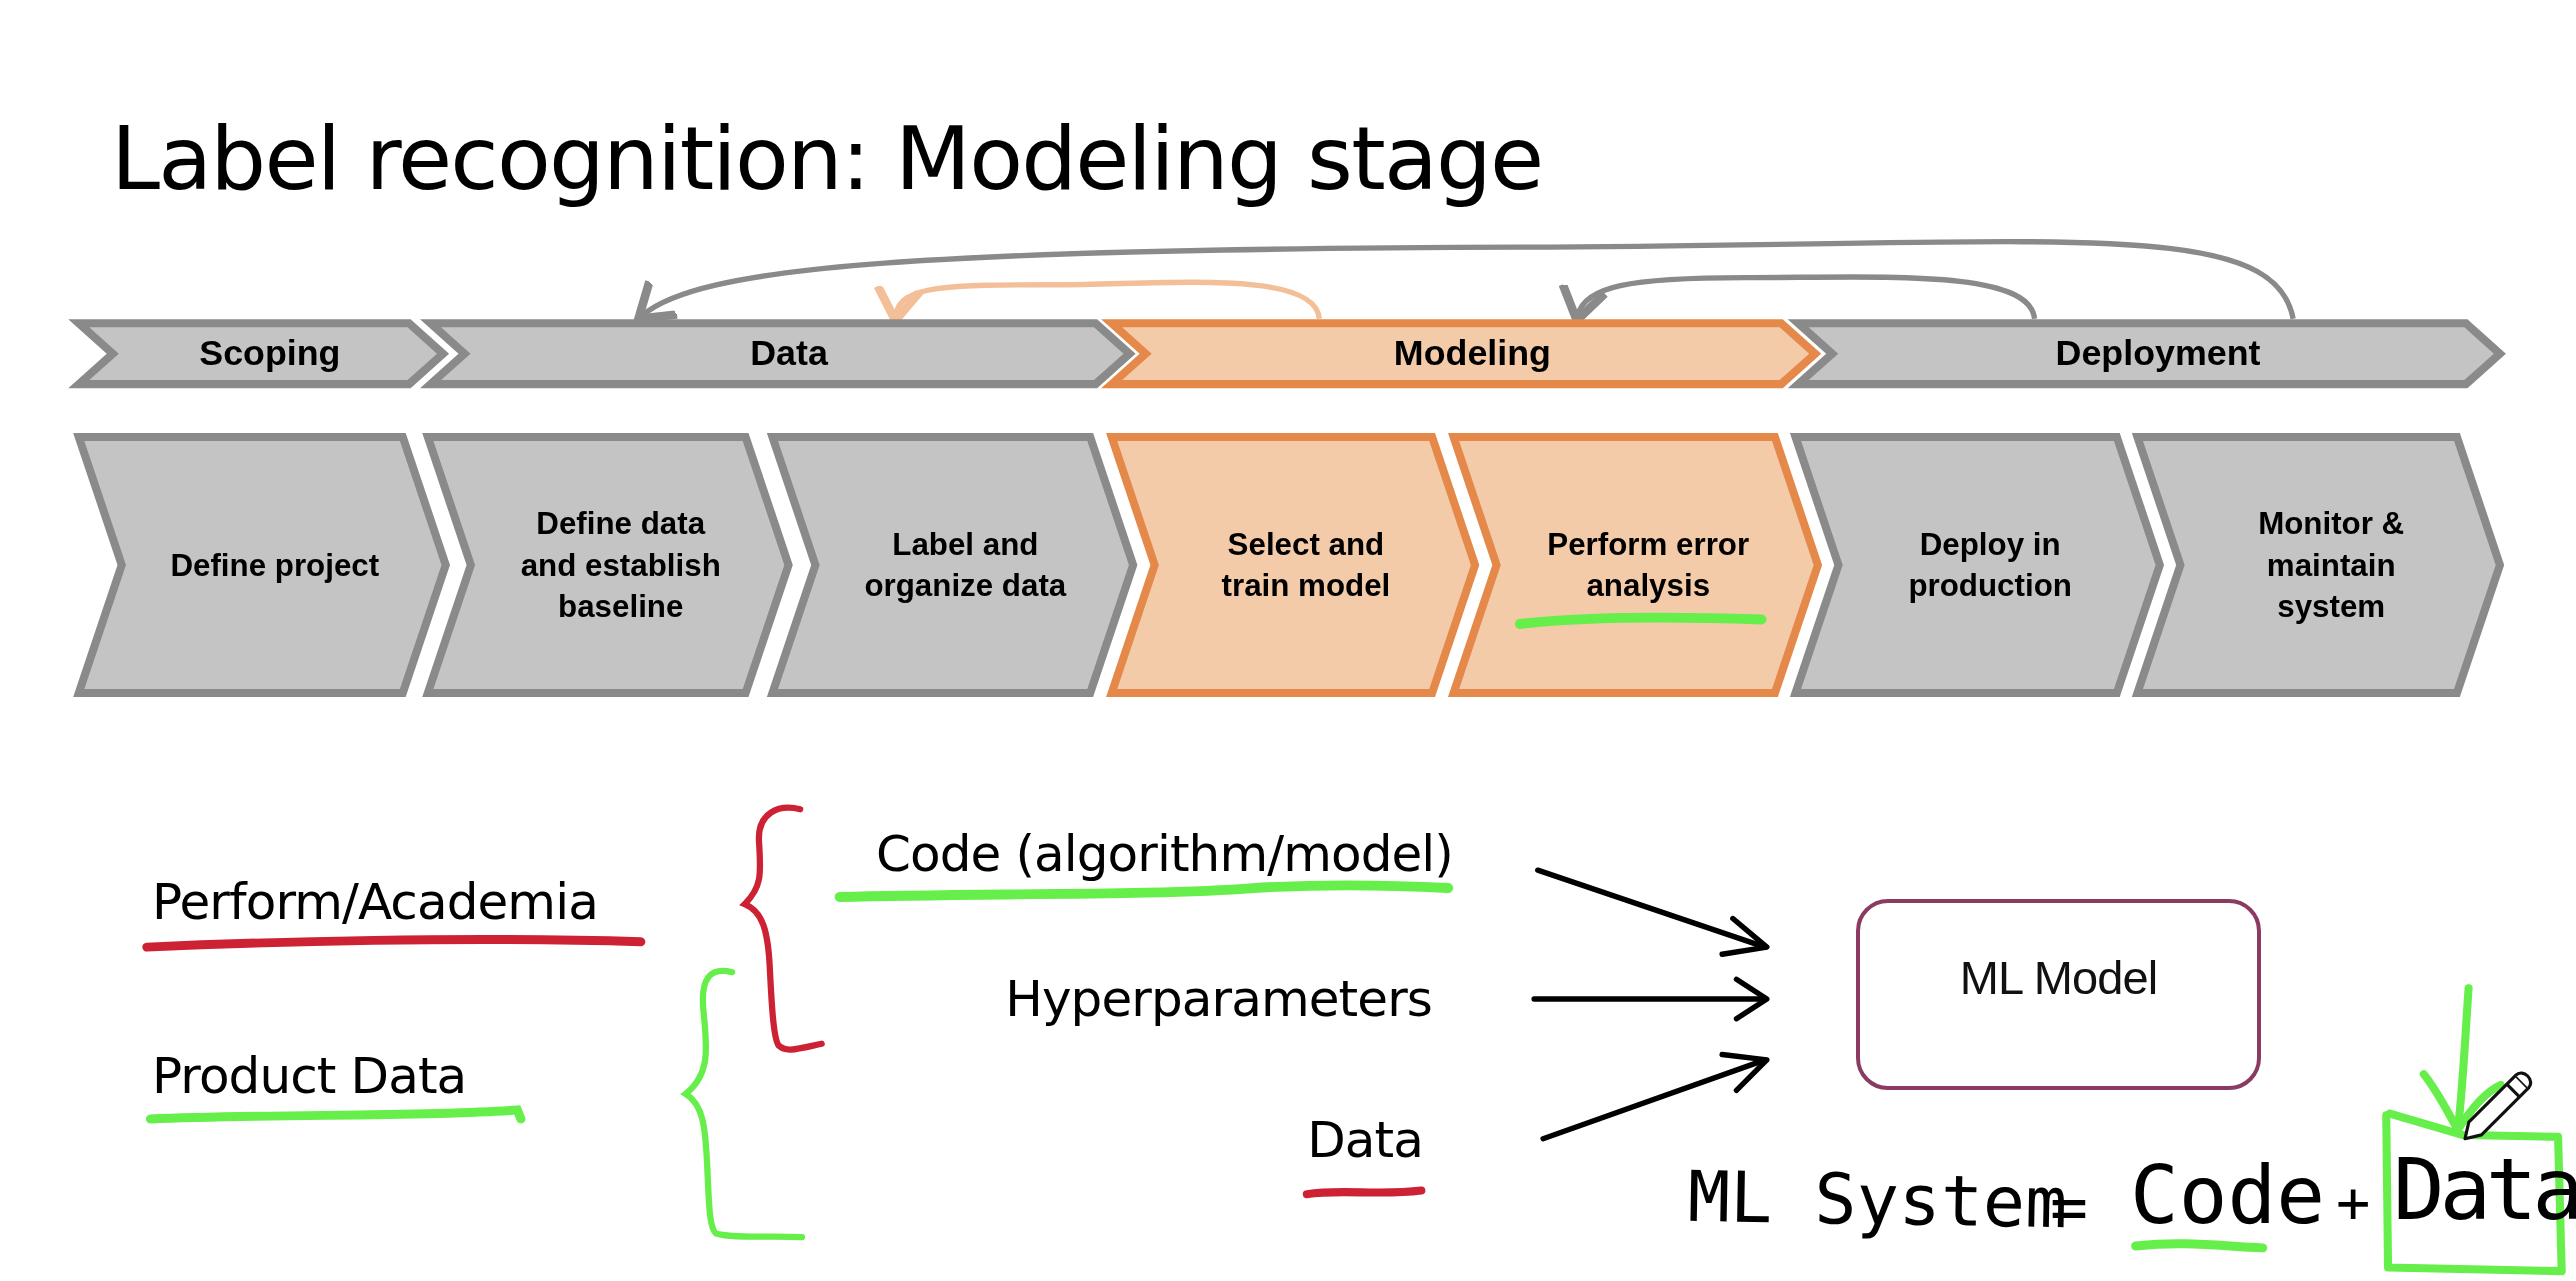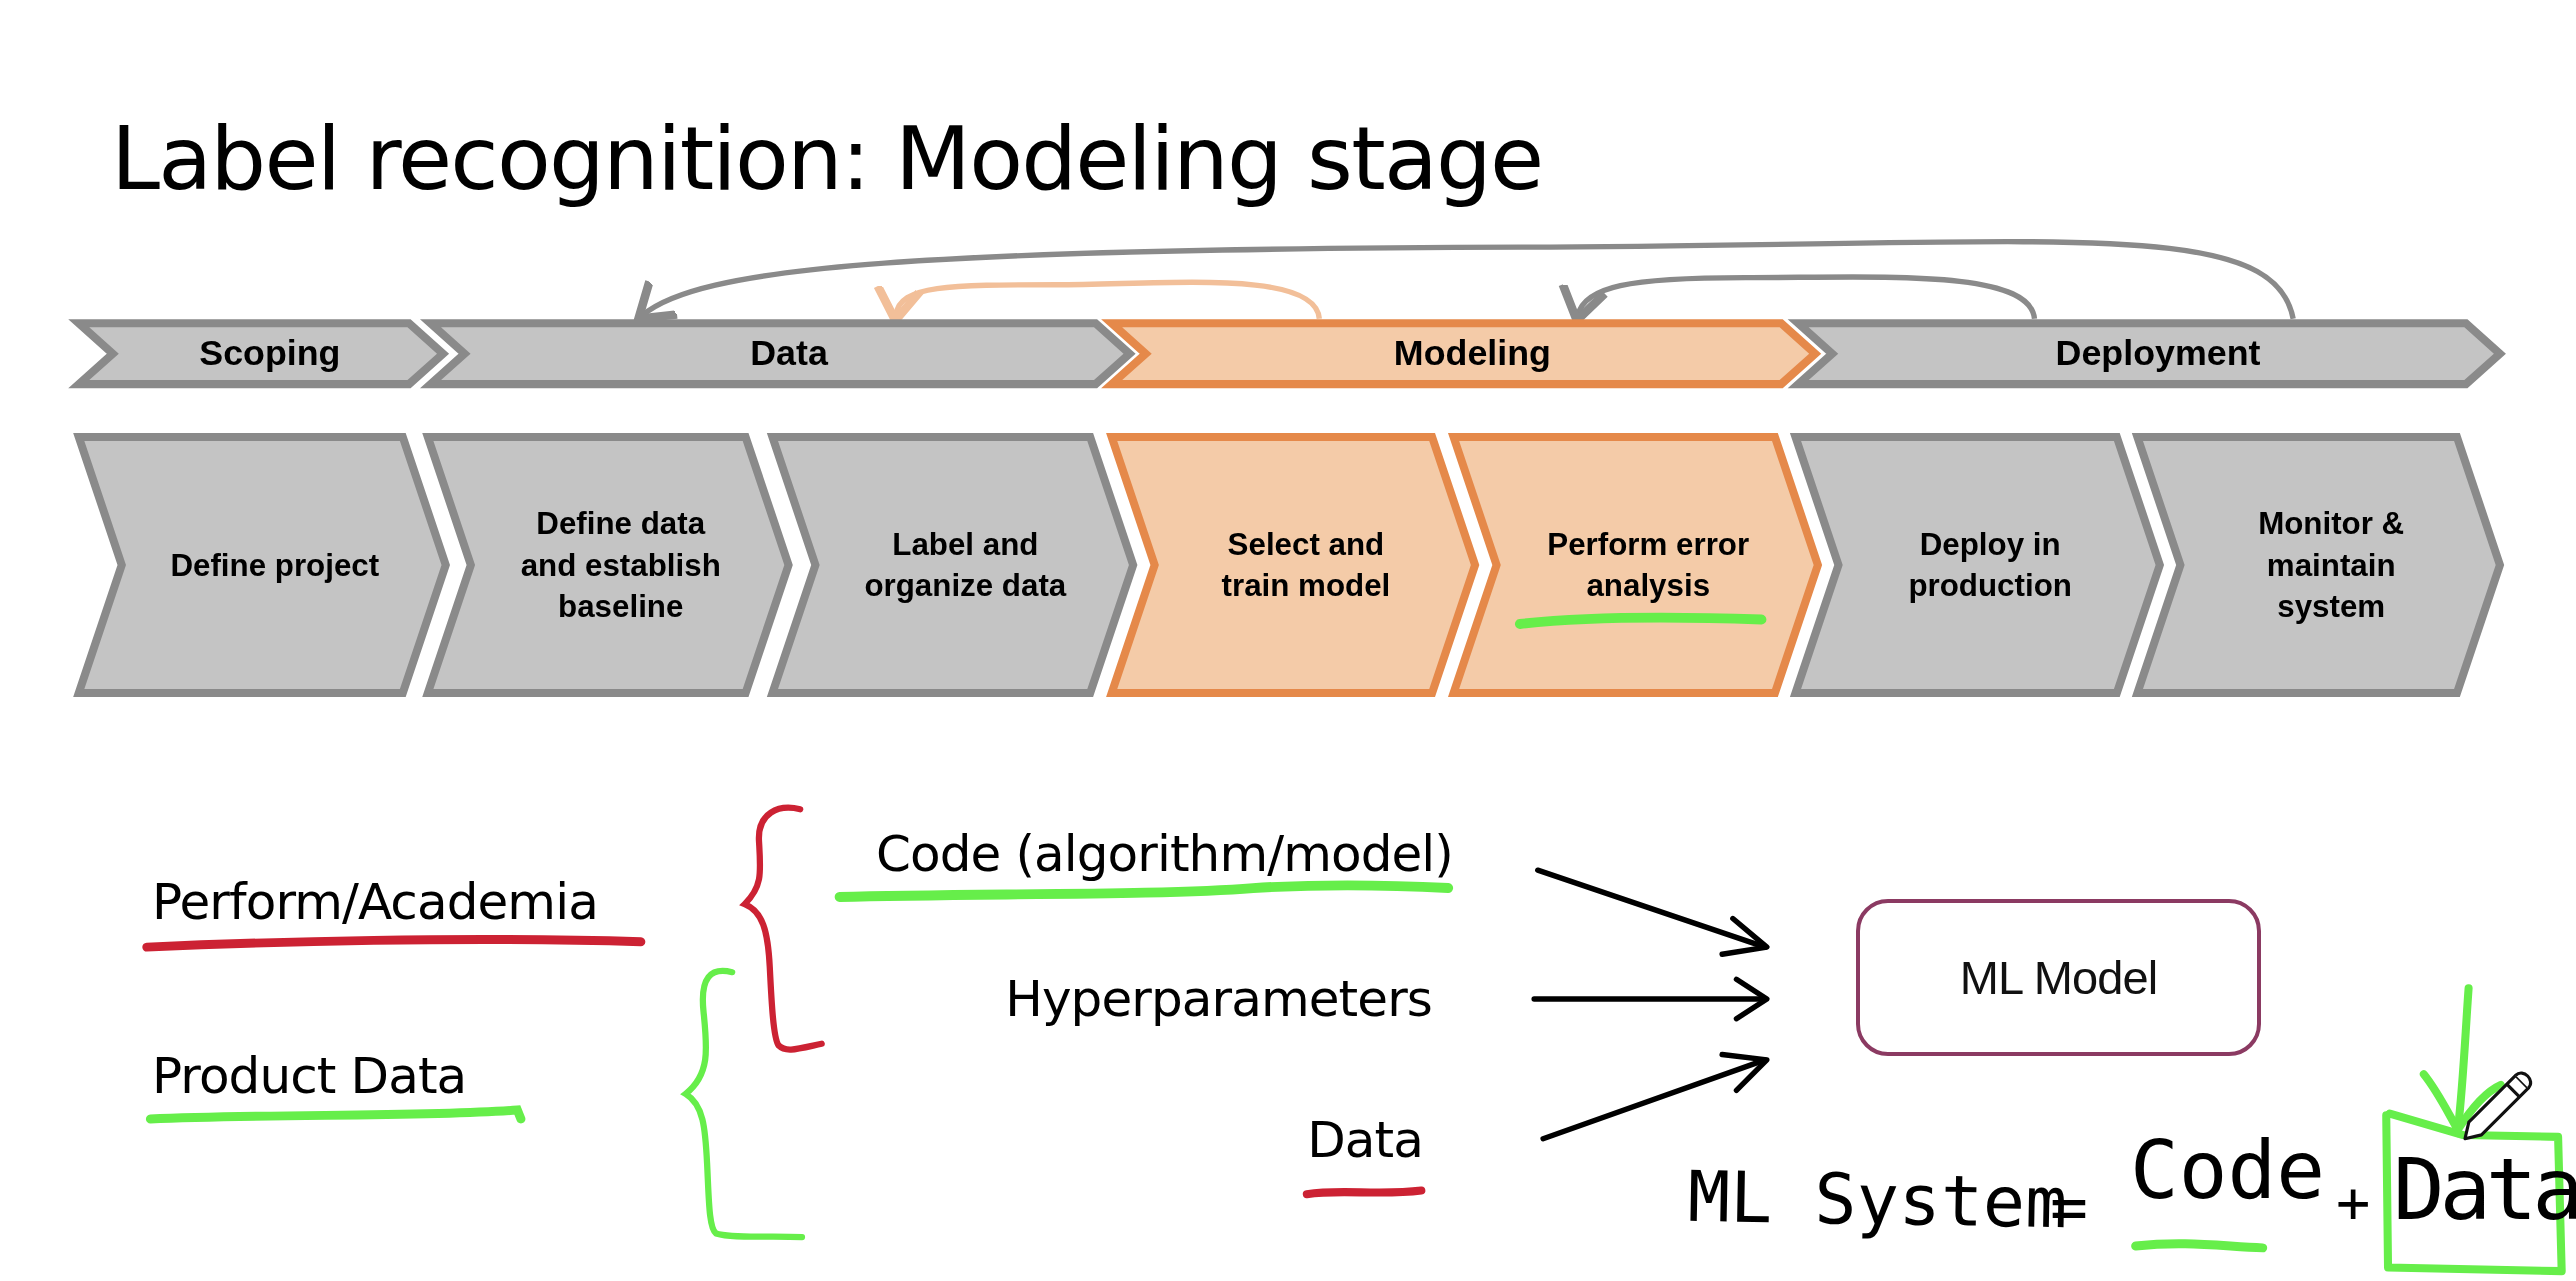--- a/index.html
+++ b/index.html
@@ -13,21 +13,21 @@
   .phase-label, .step-label {
     font-family: "Liberation Sans", sans-serif; font-weight: bold; fill: #000;
   }
   .phase-label { font-size: 40px; }
   .step-label { font-size: 35px; }
   .slide-text {
     position: absolute; font-family: "DejaVu Sans", sans-serif; font-size: 50px; color: #000;
     white-space: nowrap; line-height: 1; letter-spacing: -0.9px;
   }
   .ml-box {
-    position: absolute; left: 1856px; top: 899px; width: 405px; height: 157px;
+    position: absolute; left: 1856px; top: 899px; width: 405px; height: 191px;
     border: 4.5px solid #8b3a62; border-radius: 32px; box-sizing: border-box; background: #fff;
   }
   .ml-box-title {
     position: absolute; left: 0; right: 0; top: 47px; text-align: center;
     font-family: "Liberation Sans", sans-serif; font-size: 47px; color: #111; letter-spacing: -0.9px;
   }
   .ml-box-formula {
     position: absolute; left: 0; right: 0; top: 106px; text-align: center;
     font-family: "DejaVu Sans", sans-serif; font-weight: bold; font-size: 64px; color: #1430d8;
   }
@@ -140,16 +140,16 @@
 <div class="slide-text" style="left:840px; top:829px;margin-left:36px;">Code (algorithm/model)</div>
 <div class="slide-text" style="right:1144px; top:974px;">Hyperparameters</div>
 <div class="slide-text" style="right:1153px; top:1115px;">Data</div>
 
 <div class="ml-box">
   <div class="ml-box-title">ML Model</div>
 </div>
 
 <div class="hand" style="left:1688px; top:1165px; font-size:70px; transform:rotate(1deg);">ML System</div>
 <div class="hand" style="left:2050px; top:1176px; font-size:63px;">=</div>
-<div class="hand" style="left:2130px; top:1130px; font-size:81px;">Code</div>
+<div class="hand" style="left:2130px; top:1155px; font-size:81px;">Code</div>
 <div class="hand" style="left:2336px; top:1174px; font-size:57px;">+</div>
 <div class="hand" style="left:2393px; top:1146px; font-size:86px; letter-spacing:-5.4px;">Data</div>
 
 
 </body></html>

